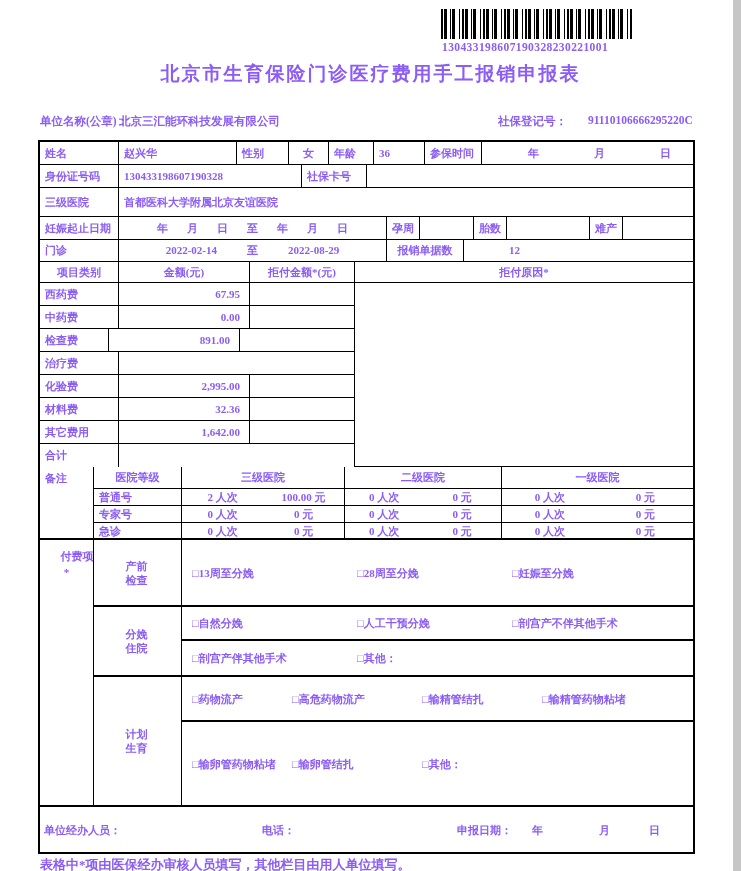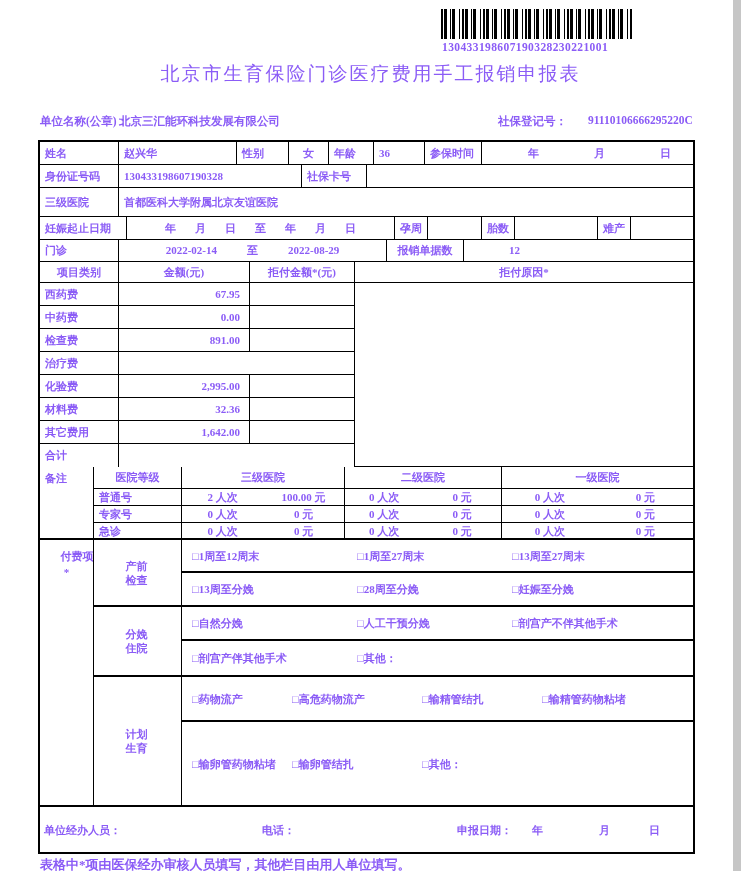--- a/index.html
+++ b/index.html
@@ -4,21 +4,21 @@
 <style>
   *{box-sizing:border-box;margin:0;padding:0}
   body{background:#fff}
   .page{position:relative;width:741px;height:871px;background:#fff;overflow:hidden;
         font-family:"Liberation Serif","DejaVu Serif",serif;color:#8b5cf6}
   .strip{position:absolute;top:0;right:0;width:8px;height:100%;background:#c6c6c6}
   .barcode{position:absolute;left:441px;top:9px;width:192px;height:30px;
     background:repeating-linear-gradient(90deg,#000 0 2px,#fff 2px 3px,#000 3px 6px,#fff 6px 9px,
     #000 9px 10px,#fff 10px 11px,#000 11px 14px,#fff 14px 18px,#000 18px 19px,#fff 19px 21px)}
   .bnum{position:absolute;left:442px;top:41px;font-size:11.5px;letter-spacing:.4px;font-weight:600}
-  .title{position:absolute;left:0;width:741px;top:61px;text-align:center;font-size:19px;font-weight:400;letter-spacing:2px}
+  .title{position:absolute;left:0;width:741px;top:61px;text-align:center;font-size:19px;font-weight:700;letter-spacing:2px}
   .hline{position:absolute;top:114px;left:0;width:741px;height:16px;font-size:11.5px;font-weight:600}
   .hline span{position:absolute;white-space:nowrap}
   .form{position:absolute;left:38px;top:140px;width:657px;height:714px;border:2px solid #000;
         font-size:11px;font-weight:600;line-height:1;display:flex;flex-direction:column}
   .r{display:flex;width:100%;flex-shrink:0}
   .c{flex-shrink:0;border-right:1px solid #000;border-bottom:1px solid #000;display:flex;
      align-items:center;overflow:hidden;white-space:nowrap}
   .fl{flex:1 1 auto !important;border-right:none !important}
   .grow{flex:1 1 auto !important}
   .nb{border-bottom:none !important}
@@ -88,21 +88,21 @@
       <div class="c pl" style="width:65px">社保卡号</div>
       <div class="c fl"></div>
     </div>
 
     <div class="r" style="height:29px">
       <div class="c pl" style="width:79px">三级医院</div>
       <div class="c fl pl">首都医科大学附属北京友谊医院</div>
     </div>
 
     <div class="r" style="height:23px">
-      <div class="c pl" style="width:87px">妊娠起止日期</div>
+      <div class="c pl" style="width:79px">妊娠起止日期</div>
       <div class="c gap19" style="width:268px">
         <span>年</span>
         <span>月</span>
         <span>日</span>
         <span>至</span>
         <span>年</span>
         <span>月</span>
         <span>日</span>
       </div>
       <div class="c pl" style="width:33px">孕周</div>
@@ -138,21 +138,21 @@
           <div class="c pl" style="width:79px">西药费</div>
           <div class="c ra" style="width:131px">67.95</div>
           <div class="c grow"></div>
         </div>
         <div class="r" style="height:23px">
           <div class="c pl" style="width:79px">中药费</div>
           <div class="c ra" style="width:131px">0.00</div>
           <div class="c grow"></div>
         </div>
         <div class="r" style="height:23px">
-          <div class="c pl" style="width:79px">检查费</div>
+          <div class="c pl" style="width:69px">检查费</div>
           <div class="c ra" style="width:131px">891.00</div>
           <div class="c grow"></div>
         </div>
         <div class="r" style="height:23px">
           <div class="c pl" style="width:79px">治疗费</div>
           <div class="c grow"></div>
         </div>
         <div class="r" style="height:23px">
           <div class="c pl" style="width:79px">化验费</div>
           <div class="c ra" style="width:131px">2,995.00</div>
@@ -240,25 +240,20 @@
           <div class="vstar">*</div>
         </div>
       </div>
       <div class="col" style="flex:1 1 auto">
 
         <div class="grp" style="height:67px">
           <div class="c nb ct" style="width:88px">
             <span class="glabel">产前检查</span>
           </div>
           <div class="col" style="flex:1 1 auto">
-            <div class="ckrow" style="height:33px">
-              <span class="ck" style="left:10px">□1周至12周末</span>
-              <span class="ck" style="left:175px">□1周至27周末</span>
-              <span class="ck" style="left:330px">□13周至27周末</span>
-            </div>
             <div class="ckrow last">
               <span class="ck" style="left:10px">□13周至分娩</span>
               <span class="ck" style="left:175px">□28周至分娩</span>
               <span class="ck" style="left:330px">□妊娠至分娩</span>
             </div>
           </div>
         </div>
 
         <div class="grp" style="height:70px">
           <div class="c nb ct" style="width:88px">

